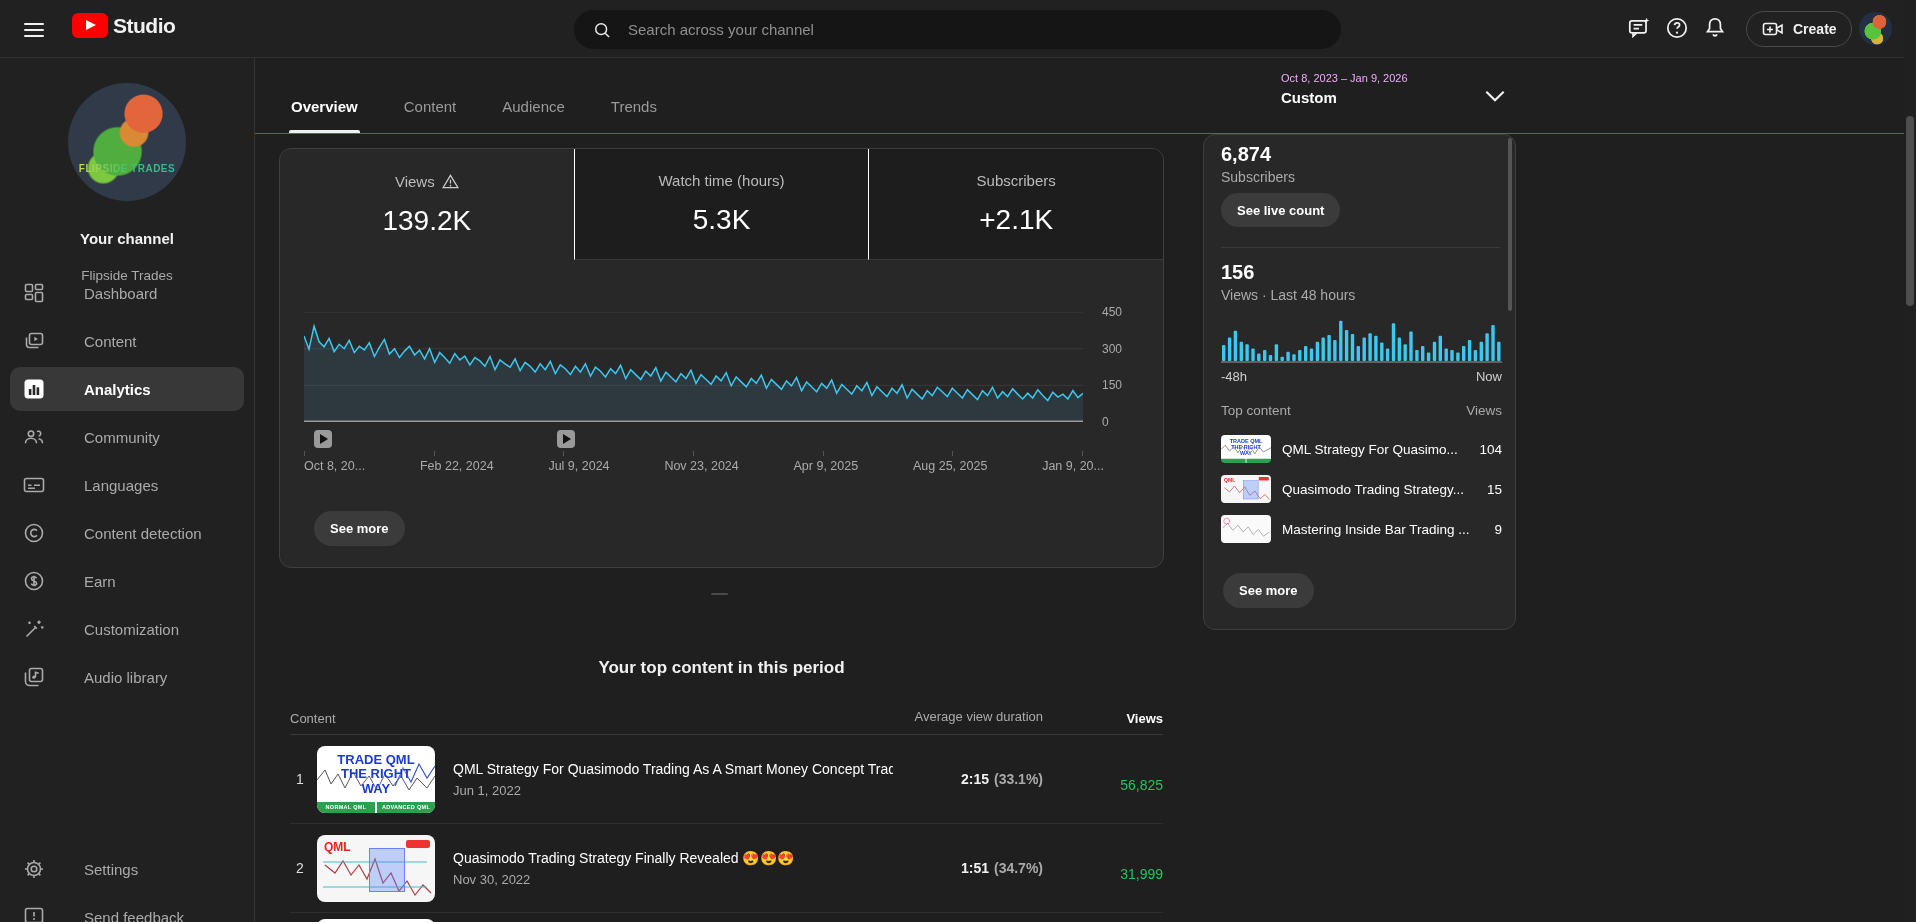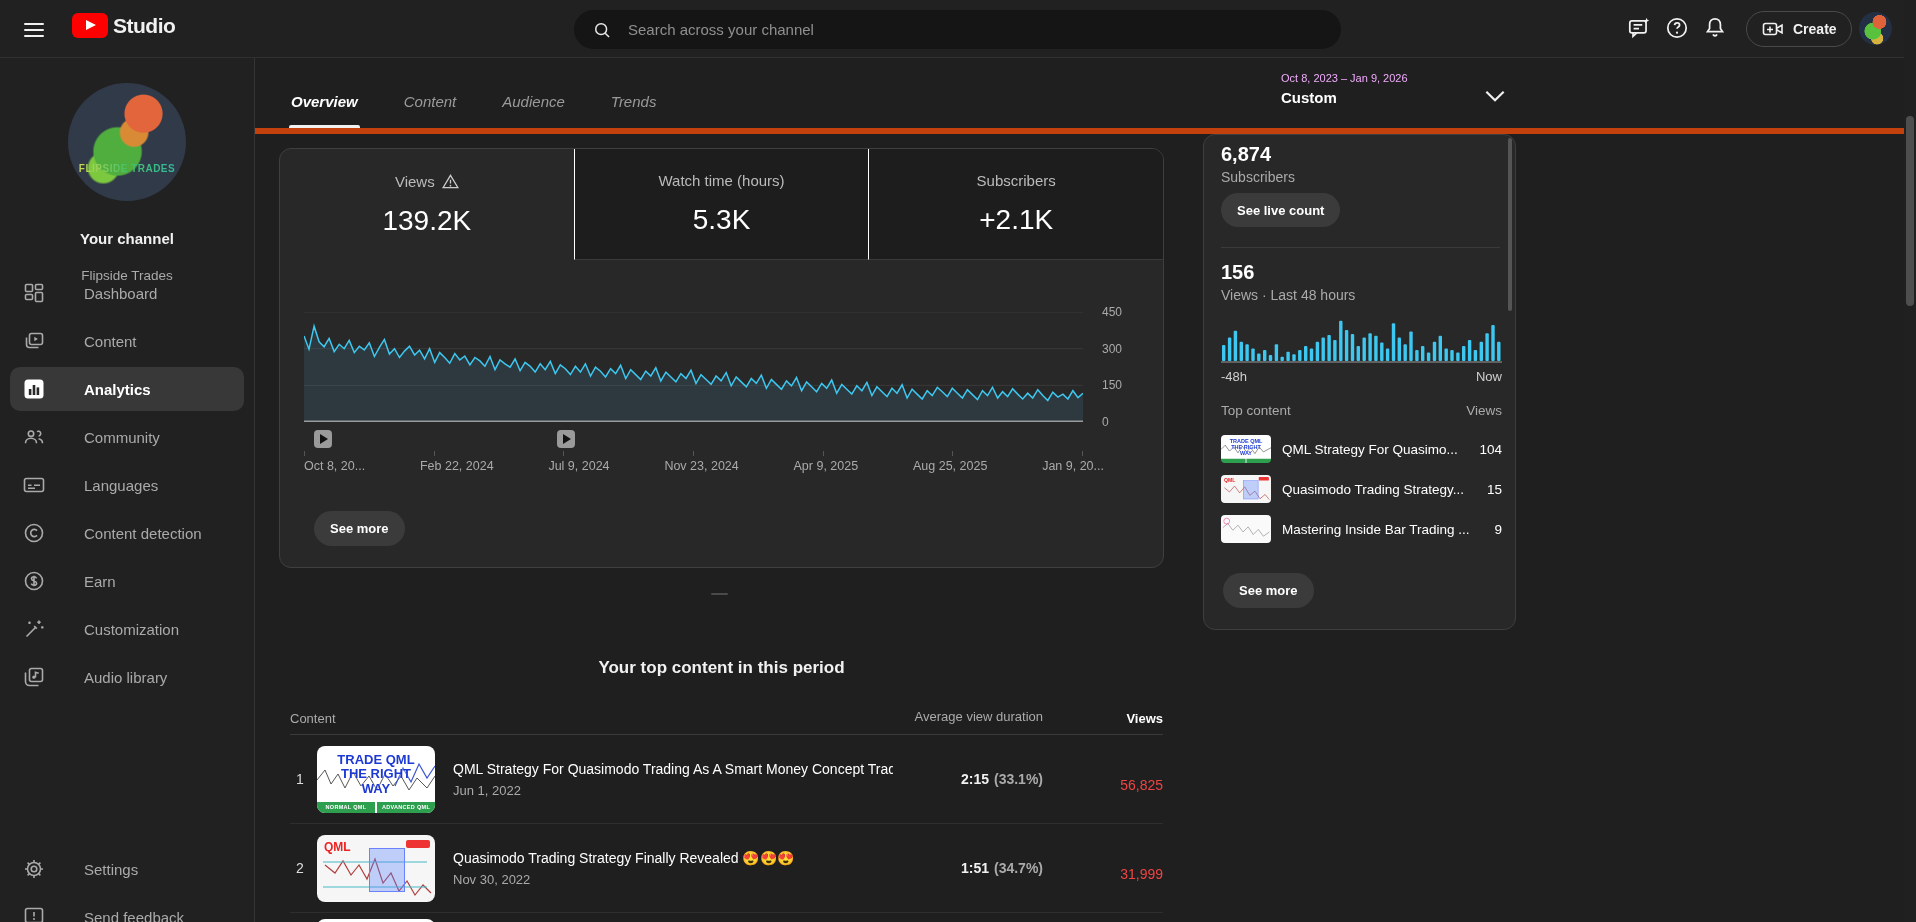--- a/index.html
+++ b/index.html
@@ -45,22 +45,22 @@
   .nav{position:absolute;left:0;top:212px;width:100%;}
   .nav-item{position:relative;height:48px;display:flex;align-items:center;cursor:pointer;color:#aaa;}
   .nav-item .nav-icon{position:absolute;left:22px;width:24px;height:24px;}
   .nav-item .nav-label{position:absolute;left:84px;font-size:15px;}
   .nav-item.active{color:#fff;}
   .nav-item.active .hl{position:absolute;left:10px;right:10px;top:2px;bottom:2px;background:#383838;border-radius:10px;}
   .nav-item.active .nav-label{font-weight:700;}
   .nav-item>*{position:relative;}
   .nav-foot{position:absolute;left:0;width:100%;}
   
-  .tabs-row{position:absolute;left:255px;right:12px;top:57px;height:77px;border-bottom:6px solid #c2410c;
-    display:flex;align-items:flex-end;padding-left:36px;box-sizing:border-box;background:#1f1f1f;font-style:italic;}
+  .tabs-row{position:absolute;left:255px;right:12px;top:57px;height:77px;border-bottom:1px solid #c2410c;
+    display:flex;align-items:flex-end;padding-left:36px;box-sizing:border-box;background:#1f1f1f;}
   .tab{position:relative;margin-right:46px;padding-bottom:18px;font-size:15px;color:#9a9a9a;cursor:pointer;}
   .tab.active{color:#fff;font-weight:700;}
   .tab.active::after{content:"";position:absolute;left:-2px;right:-2px;bottom:0;height:3px;background:#f1f1f1;border-radius:2px 2px 0 0;}
   .date-filter{position:absolute;left:1281px;top:72px;cursor:pointer;z-index:5;}
   .df-range{font-size:11px;color:#f0abfc;}
   .df-mode{font-size:15px;font-weight:700;margin-top:5px;color:#fff;}
   .df-chevron{position:absolute;left:1482px;top:86px;cursor:pointer;}
   
   .card{position:absolute;left:279px;top:148px;width:885px;height:420px;background:#282828;
     border:1px solid #3f3f3f;border-radius:12px;box-sizing:border-box;overflow:hidden;}
@@ -94,21 +94,21 @@
   .t-col-views{width:120px;text-align:right;color:#fff;font-weight:700;}
   .t-row{display:flex;align-items:center;height:88px;border-bottom:1px solid #2e2e2e;cursor:pointer;}
   .t-rank{width:21px;padding-left:6px;font-size:14px;color:#ddd;}
   .t-thumb{width:118px;height:67px;border-radius:8px;margin-right:18px;position:relative;overflow:hidden;flex:none;}
   .t-info{flex:1;min-width:0;}
   .t-title{font-size:14px;font-weight:500;color:#fff;white-space:nowrap;overflow:hidden;}
   .t-date{font-size:13px;color:#aaa;margin-top:6px;}
   .t-avd{width:150px;text-align:right;font-size:14px;}
   .t-avd b{font-weight:700;}
   .t-avd span{color:#aaa;margin-left:5px;font-weight:700;}
-  .t-views{width:120px;text-align:right;font-size:14px;color:#ef4444;margin-top:12px;}
+  .t-views{width:120px;text-align:right;font-size:14px;color:#22c55e;margin-top:12px;}
   .t-partial{display:flex;padding-top:6px;}
   .t-partial .sp{width:21px;padding-left:6px;}
   
   .thumb1{background:#fff;}
   .thumb1 .t1-text{position:absolute;left:0;right:0;top:7px;text-align:center;font-weight:800;
     color:#1d39d4;font-size:13px;line-height:1.12;text-shadow:0 0 2px #fff;}
   .thumb1 .t1-strip{position:absolute;left:0;right:0;bottom:0;height:11px;display:flex;gap:2px;}
   .thumb1 .t1-strip div{flex:1;background:#2e9e4f;color:#fff;font-size:5.5px;font-weight:700;
     display:flex;align-items:center;justify-content:center;letter-spacing:.3px;}
   .thumb2{background:#f6f6f6;}

